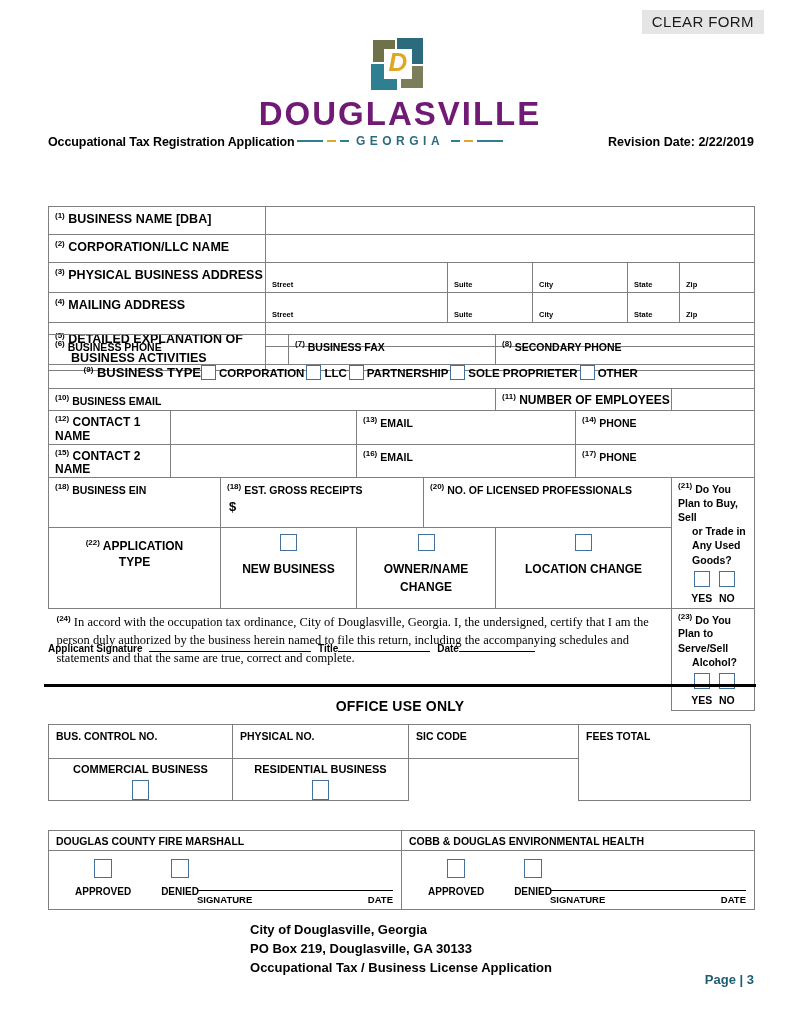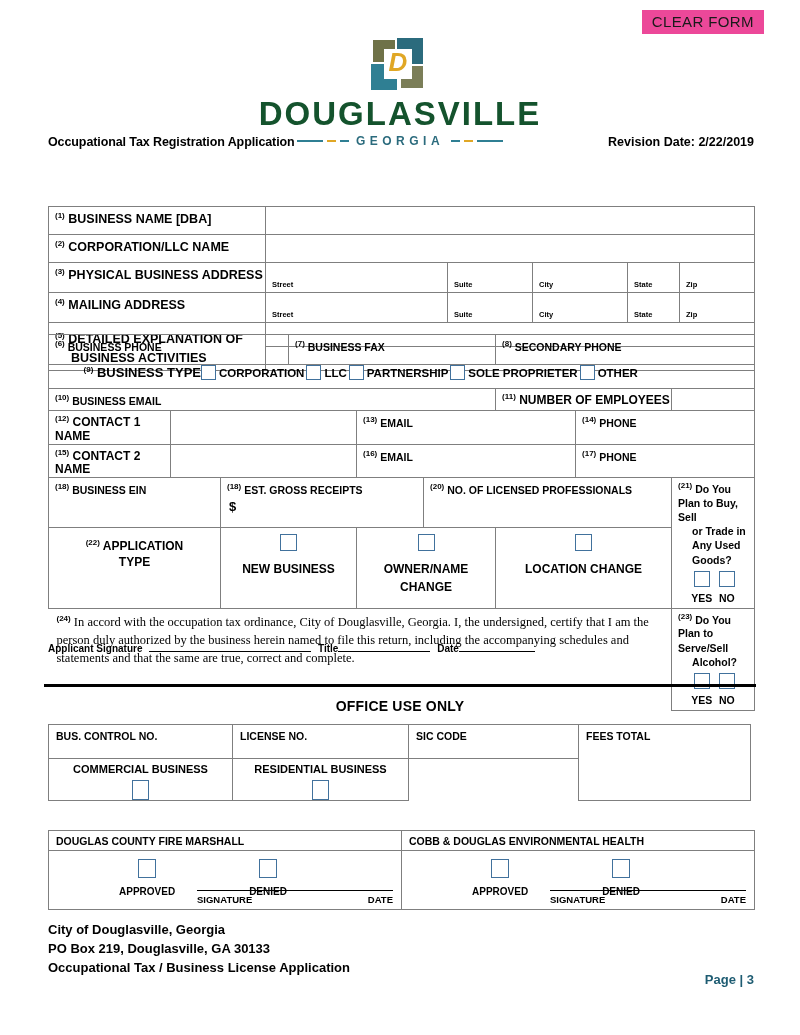--- a/index.html
+++ b/index.html
@@ -10,21 +10,21 @@
     font-family: "Liberation Sans", sans-serif;
     color: #000000;
     position: relative;
     overflow: hidden;
   }
   .page { position: relative; width: 800px; height: 1035px; }
 
   
   .clear-form-btn {
     position: absolute; top: 10px; right: 36px;
-    background: #ec4899;
+    background: #e5e5e5;
     color: #1a1a1a;
     font-size: 15px;
     letter-spacing: .4px;
     padding: 3px 10px 4px 10px;
     border: 0;
     font-family: "Liberation Sans", sans-serif;
     cursor: pointer;
   }
 
   
@@ -34,21 +34,21 @@
   .sq-olive  { left:2px;  top:2px;  width:22px; height:22px; background:#6f7248; }
   .sq-teal   { left:26px; top:0px;  width:26px; height:26px; background:#2b6b7d; }
   .sq-teal2  { left:0px;  top:26px; width:26px; height:26px; background:#2f7f93; }
   .sq-olive2 { left:30px; top:28px; width:22px; height:22px; background:#7b7e58; }
   .d-letter  { left:13px; top:11px; width:28px; height:30px; background:#ffffff;
                display:flex; align-items:center; justify-content:center;
                color:#e0a725; font-weight:bold; font-size:26px;
                font-family:"Liberation Sans", sans-serif; line-height:1; }
   .logo-name {
     font-family: "Liberation Sans", sans-serif;
-    font-size: 33px; letter-spacing: 2.0px; color:#14532d;
+    font-size: 33px; letter-spacing: 2.0px; color:#701a75;
     font-weight: 600; margin-top: 3px; line-height: 1;
   }
   .logo-sub-row { display:flex; align-items:center; justify-content:center; gap:7px; margin-top:4px; }
   .logo-sub-text { font-size:12px; letter-spacing:4.5px; color:#2b6b7d; font-weight:600; }
   .dash-grp { display:flex; align-items:center; gap:4px; }
   .dash { width:9px; height:2px; background:#2f7f93; display:block; }
   .dash.gold { background:#e0a725; }
   .dash.long { width:26px; }
 
   
@@ -118,29 +118,29 @@
 
   #block3 { top:724px; left:48px; width:702px; }
   .ofc-lab { font-size:10.5px; font-weight:bold; padding:5px 0 0 7px; }
   .ofc-ctr { text-align:center; font-size:11px; font-weight:bold; padding-top:4px; }
   .ofc-ctr .cb { display:block; margin:5px auto 0 auto; width:17px; height:20px; }
 
   #block4 { top:830px; left:48px; width:706px; }
   .agency-hdr { font-size:10.5px; font-weight:bold; padding:4px 0 3px 7px; }
   .agency-body { position:relative; height:58px; }
   .agency-cbs { display:flex; gap:30px; padding:8px 0 0 26px; }
-  .agency-cb { text-align:center;margin-left:44px; }
+  .agency-cb { text-align:center; }
   .agency-cb .cb { display:block; margin:0 auto 3px auto; width:18px; height:19px; }
   .agency-cb .t { font-size:10px; font-weight:bold; }
   .agency-sig { position:absolute; right:8px; bottom:4px; width:196px; }
   .agency-sig .line { border-bottom:1.3px solid #000; height:1px; margin-bottom:3px; }
   .agency-sig .labs { display:flex; justify-content:space-between; font-size:9.5px; font-weight:bold; }
 
   
-  .footer { position:absolute; top:920px; left:48px; width:706px; display:flex; justify-content:center;flex-direction:column; }
+  .footer { position:absolute; top:920px; left:48px; width:706px; display:flex; justify-content:center; }
   .footer .col { font-size:13px; font-weight:bold; line-height:1.47; }
   .footer .right { text-align:right; }
   .page-num { position:absolute; top:972px; right:46px; font-size:13px; font-weight:bold; color:#1e5c72; }
 </style>
 </head>
 <body>
 
 <div class="page">
 
   <button class="clear-form-btn">CLEAR FORM</button>
@@ -409,21 +409,21 @@
         <col style="width:176px">
         <col style="width:170px">
         <col style="width:172px">
       </colgroup>
     <tbody>
         <tr>
       <td style="height:34px">
             <div class="ofc-lab">BUS. CONTROL NO.</div>
           </td>
       <td>
-            <div class="ofc-lab">LICENSE NO.</div>
+            <div class="ofc-lab">PHYSICAL NO.</div>
           </td>
       <td>
             <div class="ofc-lab">SIC CODE</div>
           </td>
       <td rowspan="2">
             <div class="ofc-lab">FEES TOTAL</div>
           </td>
     </tr>
     <tr>
       <td style="height:38px">

